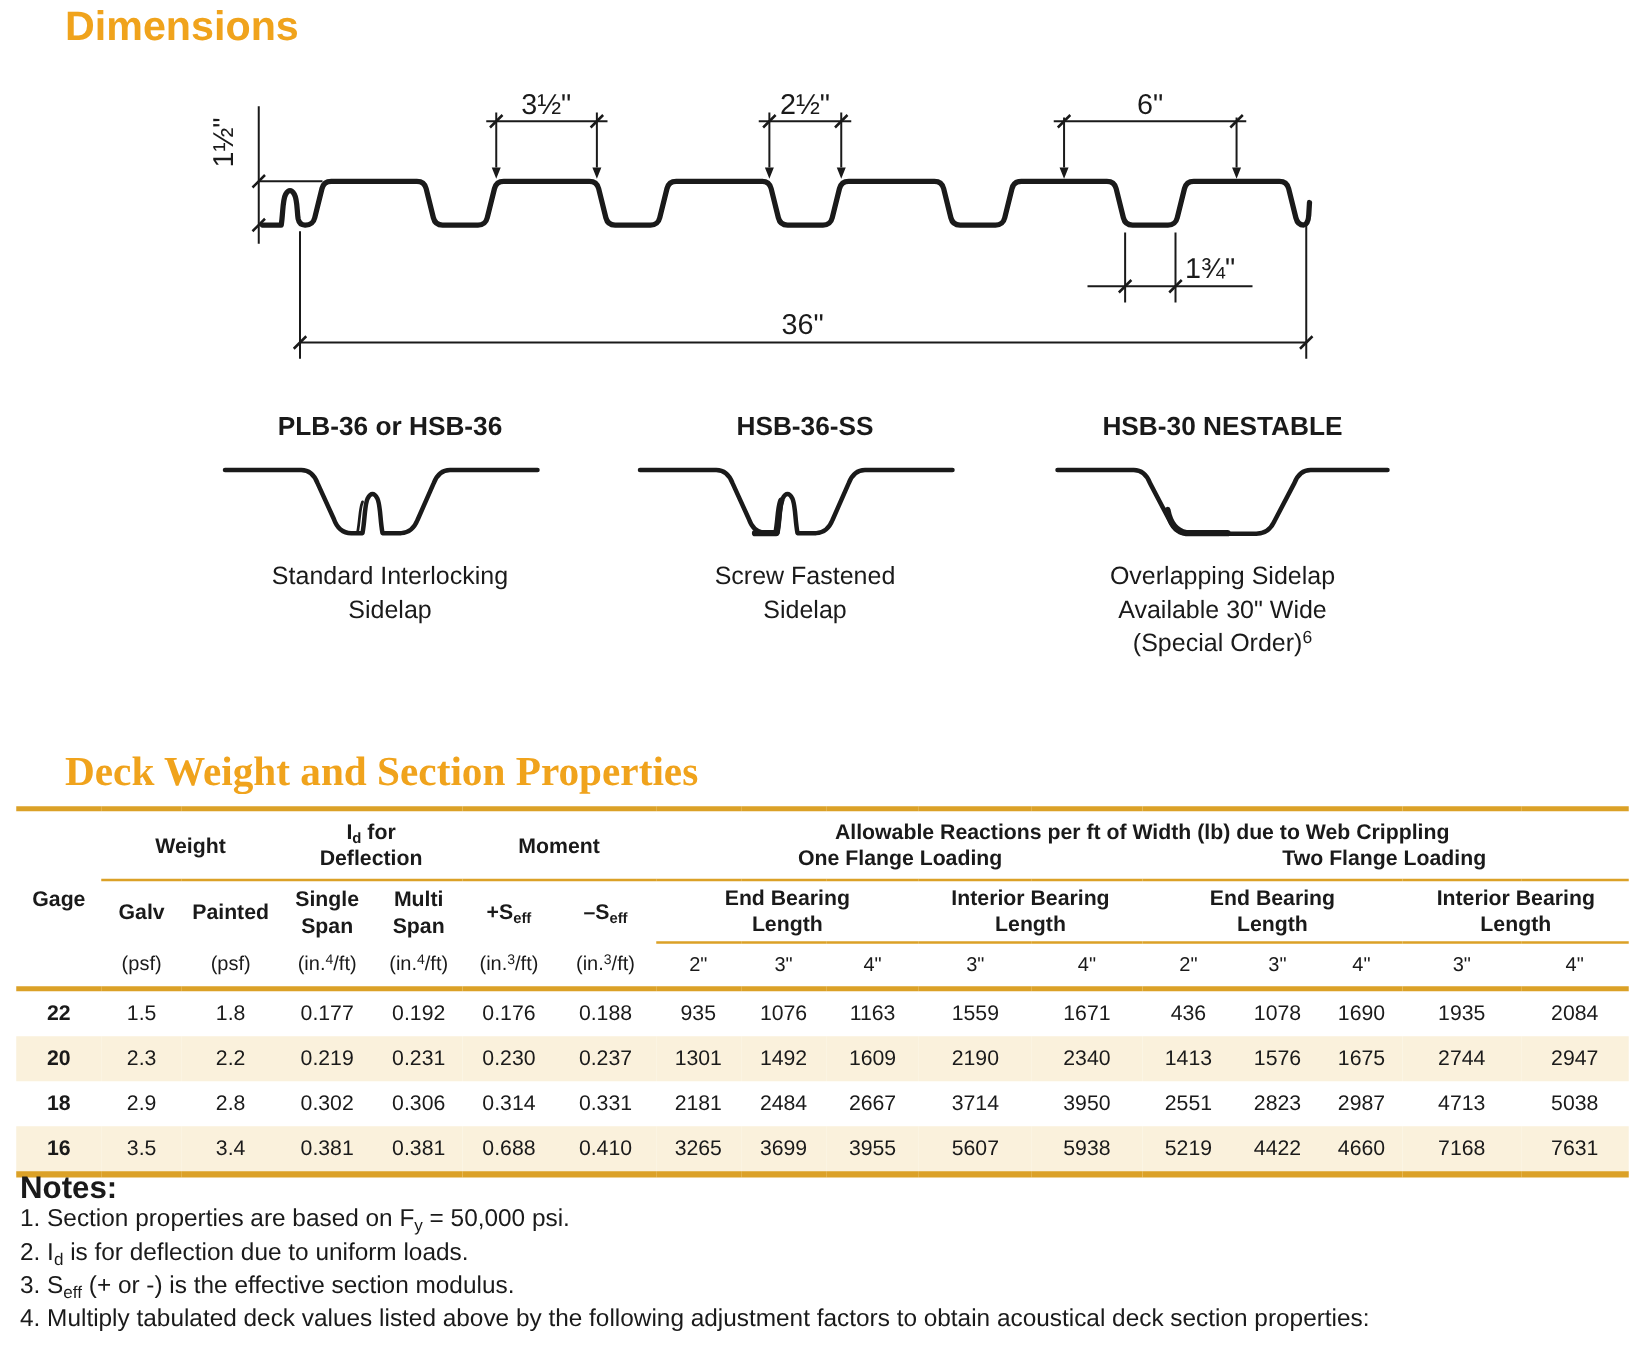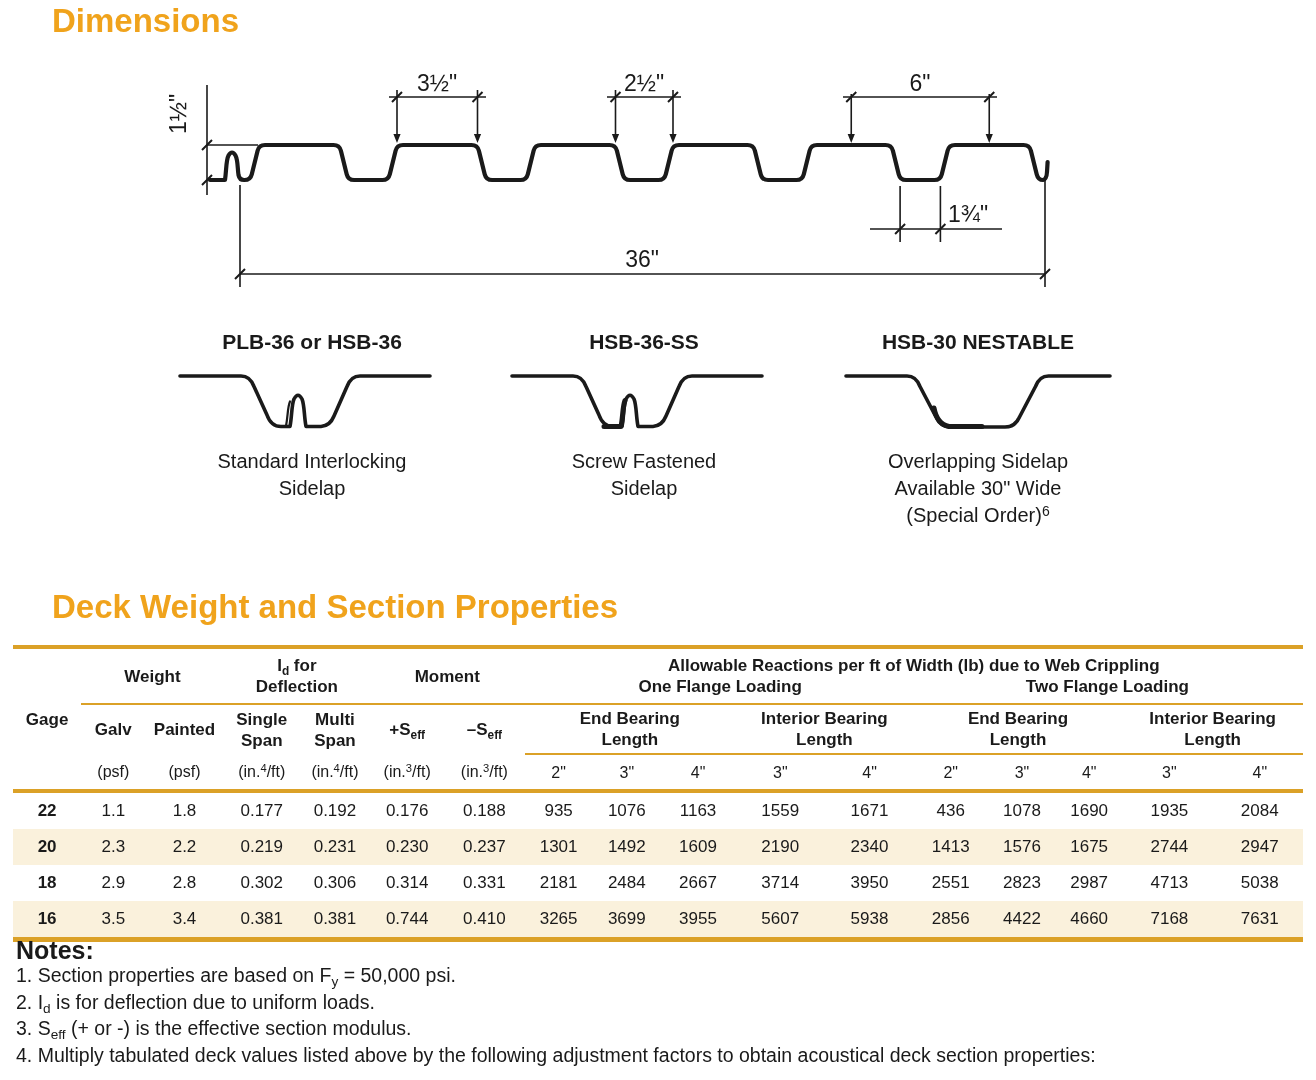--- a/index.html
+++ b/index.html
@@ -1,20 +1,20 @@
 <!DOCTYPE html>
 <html><head>
 <meta charset="utf-8">
 <style>
   html,body{margin:0;padding:0;background:#ffffff;}
   #page{position:relative;width:1316px;height:1080px;background:#fff;overflow:hidden;
         font-family:"Liberation Sans","DejaVu Sans",sans-serif;color:#1a1a1a;}
   .heading{position:absolute;left:16px;font-size:33px;font-weight:bold;color:#F0A31C;white-space:nowrap;margin-left:36px;}
   #title-dimensions{top:2px;}
-  #title-deck{top:588px;}
+  #title-deck{top:600px;font-family:Liberation Serif, serif;}
 
   #profile-svg{position:absolute;left:0;top:50px;}
 
   .figure{position:absolute;width:300px;text-align:center;}
   .figure .fig-title{font-size:21px;font-weight:bold;white-space:nowrap;}
   .figure svg{display:block;margin:12px auto 0 auto;}
   .figure .fig-caption{margin-top:8px;font-size:20px;line-height:27px;}
   #figure-plb{left:162px;top:330px;}
   #figure-ss{left:494px;top:330px;}
   #figure-nestable{left:828px;top:330px;}
@@ -225,21 +225,21 @@
             <th>2"</th>
             <th>3"</th>
             <th>4"</th>
             <th>3"</th>
             <th>4"</th>
           </tr>
       </thead>
       <tbody id="table-body">
           <tr>
             <td class="gage-cell">22</td>
-            <td class="data-cell">1.1</td>
+            <td class="data-cell">1.5</td>
             <td class="data-cell">1.8</td>
             <td class="data-cell">0.177</td>
             <td class="data-cell">0.192</td>
             <td class="data-cell">0.176</td>
             <td class="data-cell">0.188</td>
             <td class="data-cell">935</td>
             <td class="data-cell">1076</td>
             <td class="data-cell">1163</td>
             <td class="data-cell">1559</td>
             <td class="data-cell">1671</td>
@@ -286,28 +286,28 @@
             <td class="data-cell">2987</td>
             <td class="data-cell">4713</td>
             <td class="data-cell">5038</td>
           </tr>
           <tr class="stripe">
             <td class="gage-cell">16</td>
             <td class="data-cell">3.5</td>
             <td class="data-cell">3.4</td>
             <td class="data-cell">0.381</td>
             <td class="data-cell">0.381</td>
-            <td class="data-cell">0.744</td>
+            <td class="data-cell">0.688</td>
             <td class="data-cell">0.410</td>
             <td class="data-cell">3265</td>
             <td class="data-cell">3699</td>
             <td class="data-cell">3955</td>
             <td class="data-cell">5607</td>
             <td class="data-cell">5938</td>
-            <td class="data-cell">2856</td>
+            <td class="data-cell">5219</td>
             <td class="data-cell">4422</td>
             <td class="data-cell">4660</td>
             <td class="data-cell">7168</td>
             <td class="data-cell">7631</td>
           </tr>
         </tbody>
     </table>
   </div>
 
   <div id="notes">

